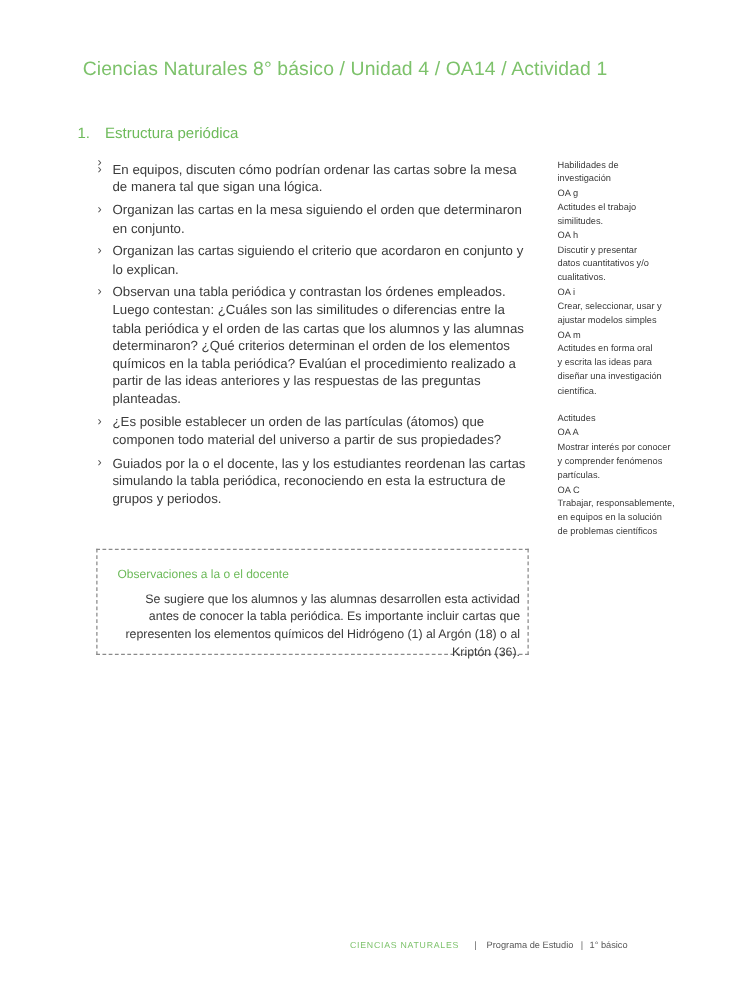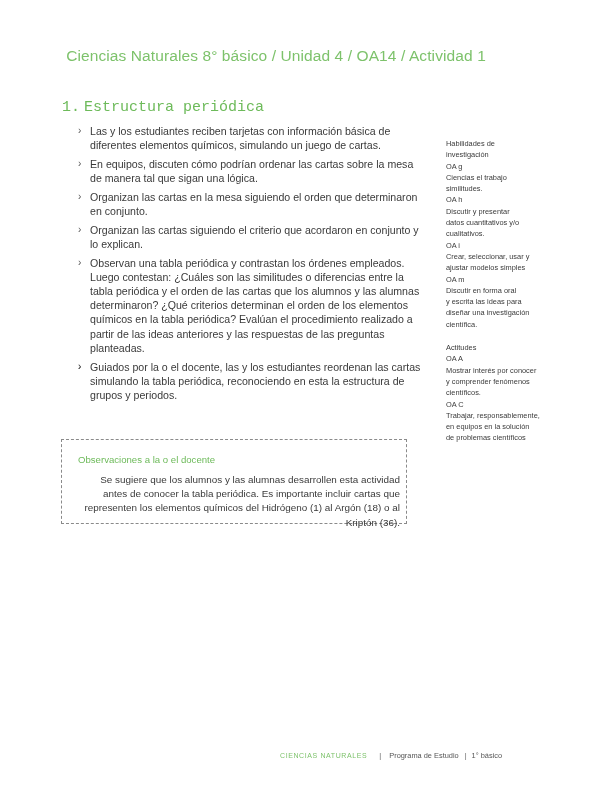--- a/index.html
+++ b/index.html
@@ -1,84 +1,84 @@
 <!DOCTYPE html>
 <html><head>
   <meta charset="utf-8">
   <style>
     html, body { margin: 0; padding: 0; background: #ffffff; }
     body { width: 600px; height: 800px; position: relative; overflow: hidden;
       font-family: "Liberation Sans", "DejaVu Sans", sans-serif; color: #3a3a3a; }
     .page-title { position: absolute; top: 47px; left: 0; width: 552px; text-align: center;
       font-size: 15.5px; color: #7dc26b; letter-spacing: 0.1px; }
-    .section-heading { position: absolute; top: 99px; left: 62px; font-size: 15px; color: #6dba5a; font-family: Liberation Mono, monospace; }
+    .section-heading { position: absolute; top: 99px; left: 62px; font-size: 12px; color: #6dba5a; }
     .section-heading .num { display: inline-block; width: 22px; }
     .activity-list { position: absolute; top: 124px; left: 78px; width: 345px; margin: 0; padding: 0; list-style: none; }
     .activity-list li { position: relative; padding-left: 12px; font-size: 10.6px; line-height: 14.2px;
       color: #3a3a3a; margin-bottom: 4.5px; }
     .activity-list li .bullet { position: absolute; left: 0; top: 0; color: #555; font-size: 10px; }
     .sidebar { position: absolute; top: 126px; left: 446px; width: 120px; font-size: 7.4px;
       line-height: 11.3px; color: #3a3a3a; }
-    .sidebar .group { margin-bottom: 11px; margin-top: 12px; }
+    .sidebar .group { margin-bottom: 11px; }
     .sidebar .line { display: block; }
-    .obs-box { position: absolute; top: 439px; left: 61px; width: 346px; height: 85px;
+    .obs-box { position: absolute; top: 439px; left: 77px; width: 346px; height: 85px;
       border: 1.3px dashed #8a8a8a; box-sizing: border-box; }
     .obs-title { position: absolute; top: 14px; left: 16px; font-size: 9.6px; color: #6dba5a; }
     .obs-text { position: absolute; top: 33px; left: 16px; width: 322px; font-size: 9.9px;
       line-height: 14.2px; color: #3a3a3a; text-align: right; }
     .footer { position: absolute; top: 751px; left: 280px; font-size: 7.4px; color: #555; white-space: nowrap; }
     .footer .subject { color: #7dc26b; letter-spacing: 0.6px; font-size: 7px; }
     .footer .sep { margin: 0 8px 0 12px; color: #666; }
     .footer .sep2 { margin: 0 5px 0 6px; color: #666; }
   </style>
 </head>
 <body>
 
 <div class="page-title">Ciencias Naturales 8° básico / Unidad 4 / OA14 / Actividad 1</div>
 
 <div class="section-heading">
   <span class="num">1.</span><span>Estructura periódica</span>
 </div>
 
 <ul class="activity-list">
-  <li><span class="bullet">›</span><span>Las y los estudiantes reciben tarjetas con información básica de diferentes elementos químicos, simulando un juego de cartas.</span></li>
+  <li><span class="bullet">›</span></li>
   <li><span class="bullet">›</span><span>En equipos, discuten cómo podrían ordenar las cartas sobre la mesa de manera tal que sigan una lógica.</span></li>
   <li><span class="bullet">›</span><span>Organizan las cartas en la mesa siguiendo el orden que determinaron en conjunto.</span></li>
   <li><span class="bullet">›</span><span>Organizan las cartas siguiendo el criterio que acordaron en conjunto y lo explican.</span></li>
   <li><span class="bullet">›</span><span>Observan una tabla periódica y contrastan los órdenes empleados. Luego contestan: ¿Cuáles son las similitudes o diferencias entre la tabla periódica y el orden de las cartas que los alumnos y las alumnas determinaron? ¿Qué criterios determinan el orden de los elementos químicos en la tabla periódica? Evalúan el procedimiento realizado a partir de las ideas anteriores y las respuestas de las preguntas planteadas.</span></li>
-  <li><span class="bullet">›</span></li>
+  <li><span class="bullet">›</span><span>¿Es posible establecer un orden de las partículas (átomos) que componen todo material del universo a partir de sus propiedades?</span></li>
   <li><span class="bullet">›</span><span>Guiados por la o el docente, las y los estudiantes reordenan las cartas simulando la tabla periódica, reconociendo en esta la estructura de grupos y periodos.</span></li>
 </ul>
 
 <div class="sidebar">
   <div class="group">
     <span class="line">Habilidades de</span>
     <span class="line">investigación</span>
     <span class="line">OA g</span>
-    <span class="line">Ciencias el trabajo</span>
+    <span class="line">Actitudes el trabajo</span>
     <span class="line">similitudes.</span>
     <span class="line">OA h</span>
     <span class="line">Discutir y presentar</span>
     <span class="line">datos cuantitativos y/o</span>
     <span class="line">cualitativos.</span>
     <span class="line">OA i</span>
     <span class="line">Crear, seleccionar, usar y</span>
     <span class="line">ajustar modelos simples</span>
     <span class="line">OA m</span>
-    <span class="line">Discutir en forma oral</span>
+    <span class="line">Actitudes en forma oral</span>
     <span class="line">y escrita las ideas para</span>
     <span class="line">diseñar una investigación</span>
     <span class="line">científica.</span>
   </div>
   <div class="group">
     <span class="line">Actitudes</span>
     <span class="line">OA A</span>
     <span class="line">Mostrar interés por conocer</span>
     <span class="line">y comprender fenómenos</span>
-    <span class="line">científicos.</span>
+    <span class="line">partículas.</span>
     <span class="line">OA C</span>
     <span class="line">Trabajar, responsablemente,</span>
     <span class="line">en equipos en la solución</span>
     <span class="line">de problemas científicos</span>
   </div>
 </div>
 
 <div class="obs-box">
   <div class="obs-title">Observaciones a la o el docente</div>
   <div class="obs-text">Se sugiere que los alumnos y las alumnas desarrollen esta actividad antes de conocer la tabla periódica. Es importante incluir cartas que representen los elementos químicos del Hidrógeno (1) al Argón (18) o al Kriptón (36).</div>

